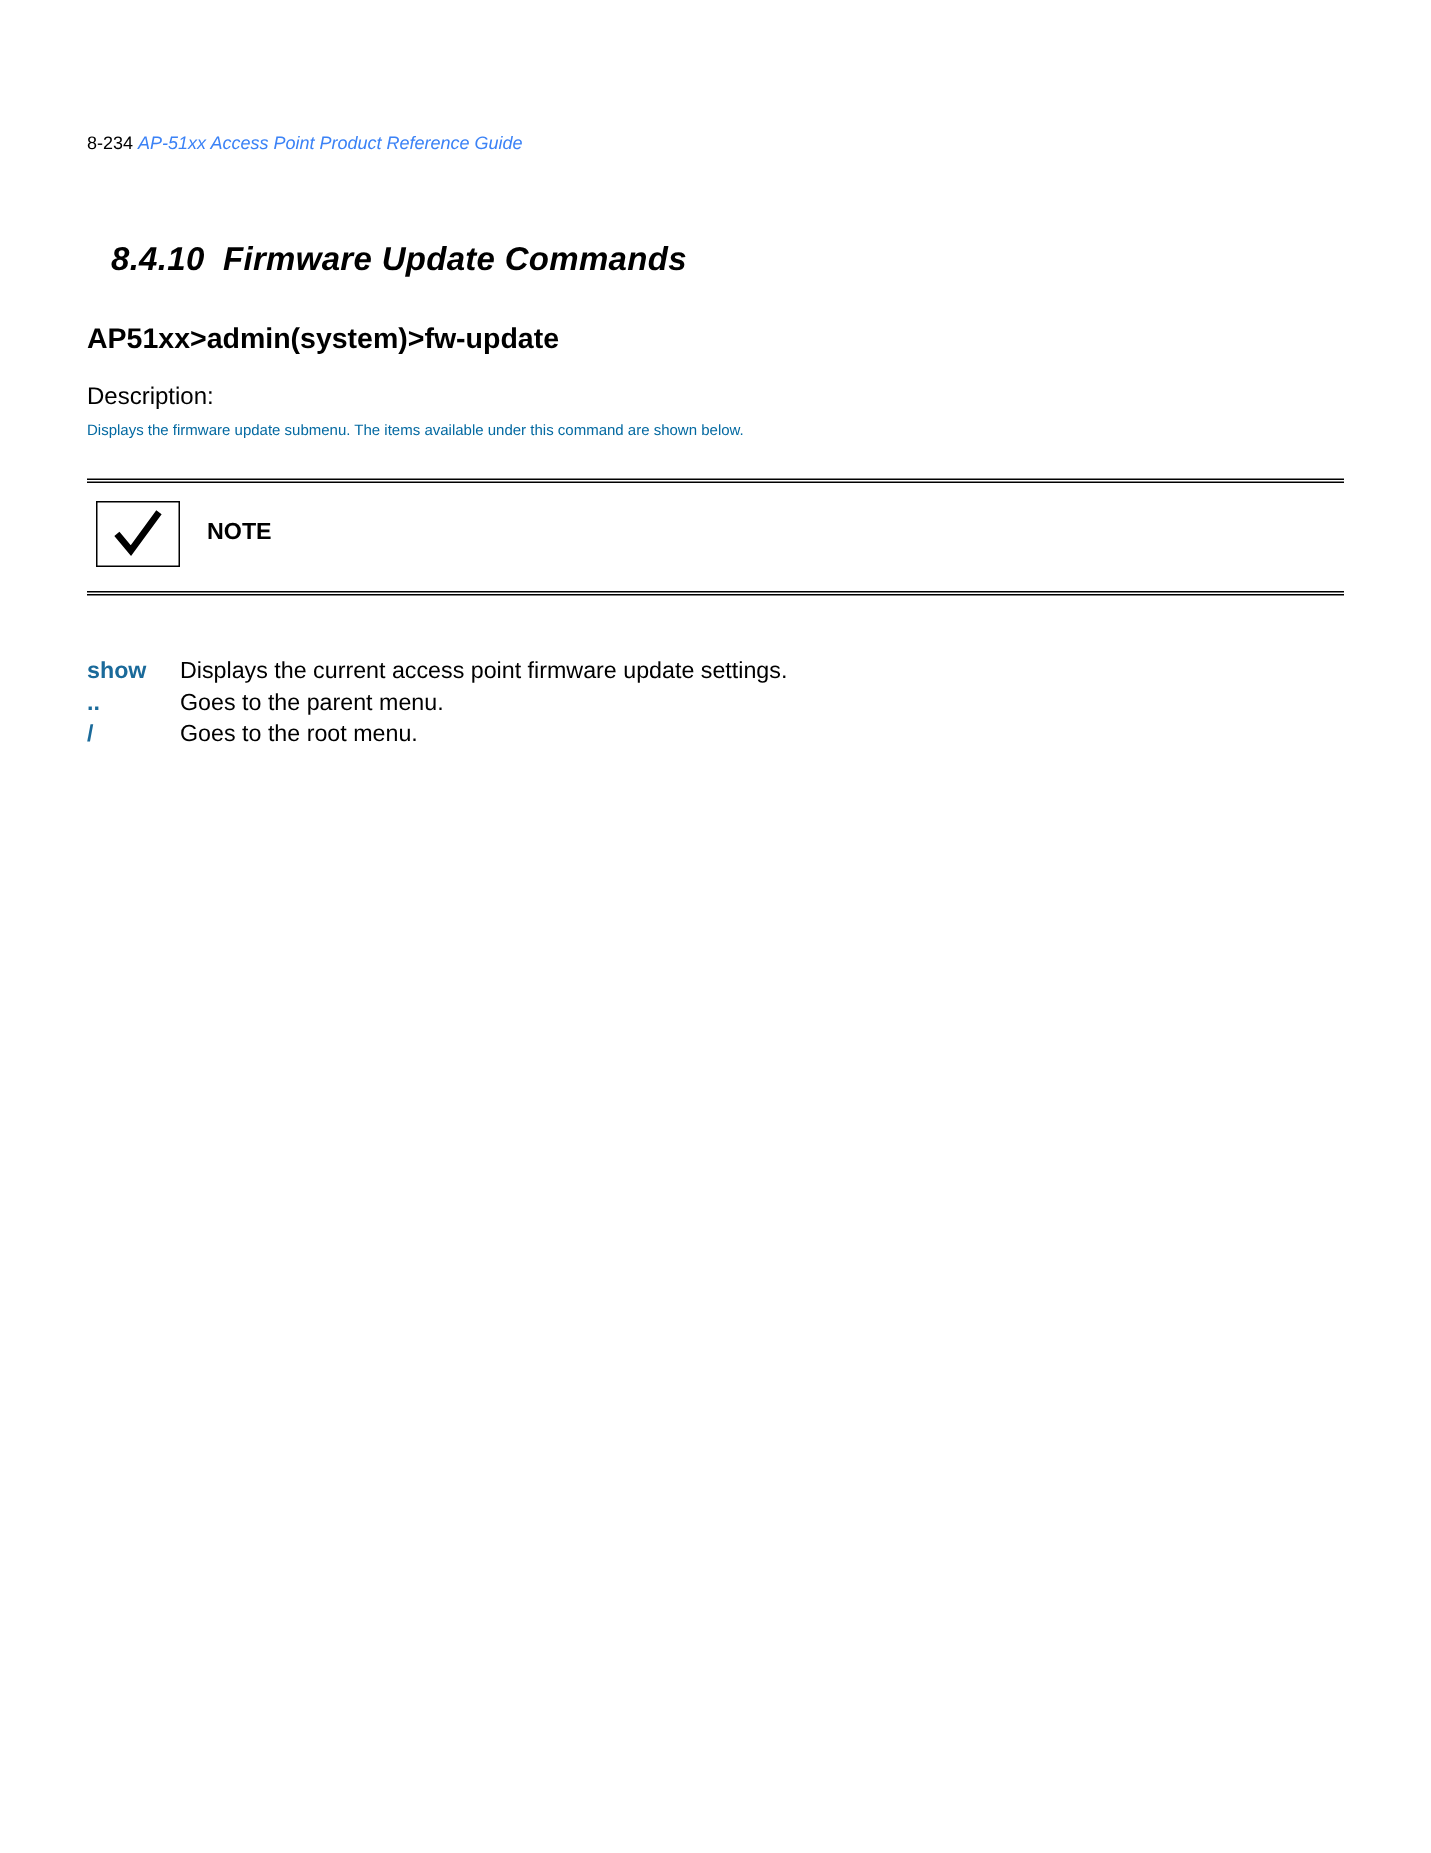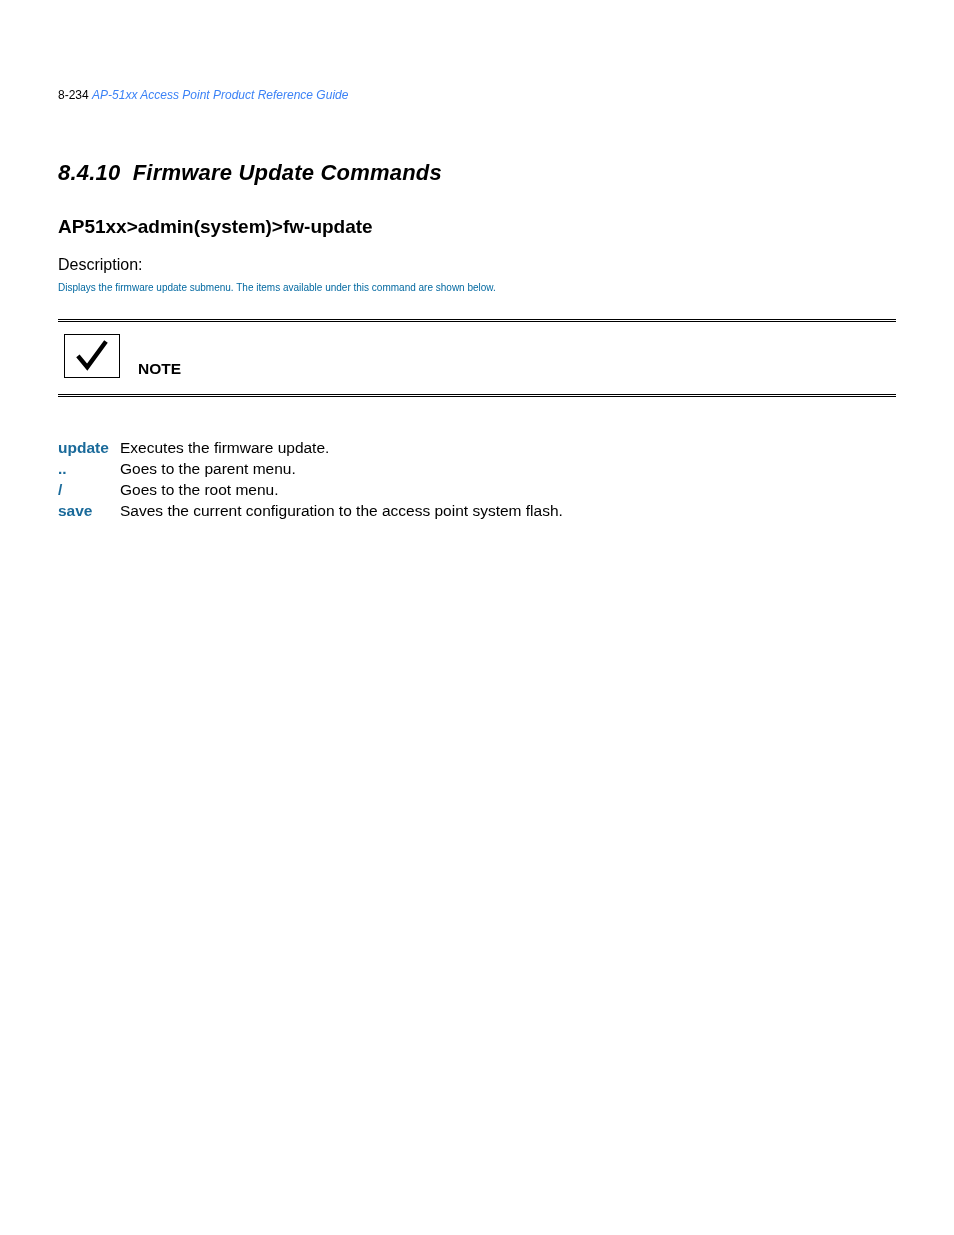--- a/index.html
+++ b/index.html
@@ -26,20 +26,21 @@
     .section-heading {
       font-family: "Arial Narrow", Arial, sans-serif;
       font-size: 22px;
       font-weight: bold;
       font-style: italic;
       margin-bottom: 30px;
       letter-spacing: 0.2px;
     }
     .section-number {
       margin-right: 6px;
+      margin-left: 16px;
     }
     .subheading {
       font-family: Liberation Sans, sans-serif;
       font-size: 19px;
       font-weight: bold;
       margin-bottom: 18px;
     }
     .desc-label {
       font-family: "Arial Narrow", Arial, sans-serif;
       font-size: 16px;
@@ -51,21 +52,21 @@
       font-size: 10px;
       font-weight: normal;
       margin-bottom: 26px;
       color: #0369a1;
     }
     .note-box {
       border-top: 3px double #000;
       border-bottom: 3px double #000;
       padding: 8px 0 16px 0;
       display: flex;
-      align-items: flex-end;
+      align-items: center;
       gap: 18px;
       margin-bottom: 40px;
     }
     .check-box {
       width: 56px;
       height: 44px;
       border: 1.5px solid #000;
       display: flex;
       align-items: center;
       justify-content: center;
@@ -134,29 +135,25 @@
     </svg>
   </div>
   <div class="note-content">
     <div class="note-label">NOTE</div>
   </div>
 </div>
 
 <table class="cmd-table">
   <tbody id="cmd-tbody">
       <tr>
-        <td class="cmd-name">update</td>
-        <td class="cmd-desc">Executes the firmware update.</td>
+        <td class="cmd-name">show</td>
+        <td class="cmd-desc">Displays the current access point firmware update settings.</td>
       </tr>
       <tr>
         <td class="cmd-name">..</td>
         <td class="cmd-desc">Goes to the parent menu.</td>
       </tr>
       <tr>
         <td class="cmd-name">/</td>
         <td class="cmd-desc">Goes to the root menu.</td>
       </tr>
-      <tr>
-        <td class="cmd-name">save</td>
-        <td class="cmd-desc">Saves the current configuration to the access point system flash.</td>
-      </tr>
     </tbody>
 </table>
 
 </body></html>

